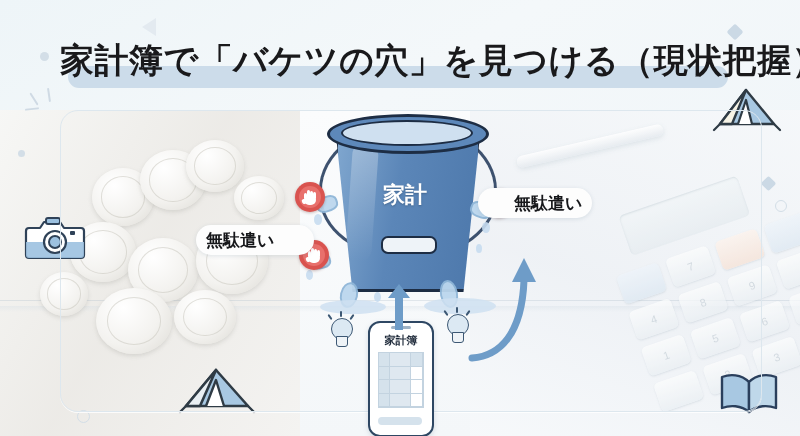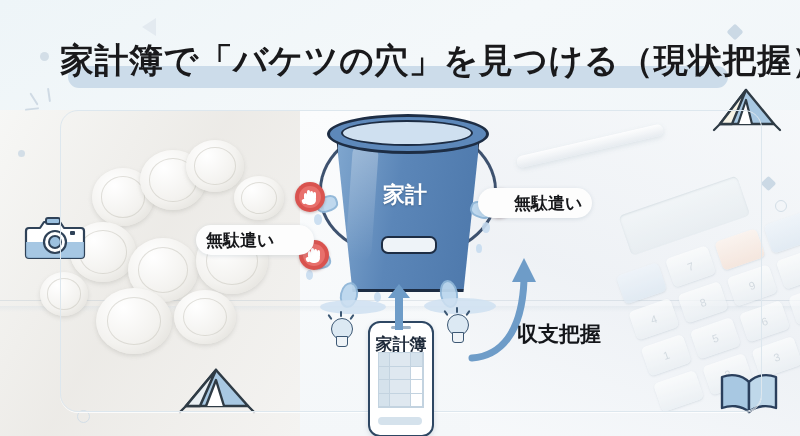--- a/index.html
+++ b/index.html
@@ -116,21 +116,21 @@
   .pill .txt{font-size:17px;font-weight:700;color:#16171a;white-space:nowrap;
     font-family:"DejaVu Sans","Liberation Sans",sans-serif;}
 
   
   .phone{position:absolute;left:368px;top:321px;width:62px;height:112px;
     border:2.5px solid #2e4763;border-radius:12px;background:#ffffff;
     box-shadow:0 2px 5px rgba(120,140,160,.25);}
   .phone-notch{position:absolute;left:50%;transform:translateX(-50%);top:3px;
     width:20px;height:3px;border-radius:2px;background:#9fb3c6;}
   .phone-title{position:absolute;left:0;top:10px;width:100%;text-align:center;
-    font-size:17px;font-weight:700;color:#1e2a3a;
+    font-size:11px;font-weight:700;color:#1e2a3a;
     font-family:"DejaVu Sans","Liberation Sans",sans-serif;}
   .phone-grid{position:absolute;left:8px;top:29px;width:44px;height:54px;
     display:grid;grid-template-columns:11px 1fr 12px;grid-template-rows:repeat(4,1fr);
     border:1px solid #c3d3e0;}
   .phone-grid div{border-right:1px solid #c3d3e0;border-bottom:1px solid #c3d3e0;background:#fff;}
   .phone-grid div.h{background:#d5e2ec;}
   .phone-grid div.l{background:#dfe8f0;}
   .phone-bar{position:absolute;left:8px;bottom:10px;width:44px;height:8px;
     border-radius:4px;background:#d5e2ec;}
 
@@ -356,18 +356,14 @@
 
   <div class="arrow-up" style="left:388px;top:284px;">
     <div class="head"></div>
       <div class="shaft"></div>
   </div>
   <svg style="position:absolute;left:466px;top:252px;" width="90" height="112" viewBox="0 0 90 112">
     <path d="M6 106 C34 104, 56 82, 58 28" stroke="#6e9cc8" stroke-width="7" fill="none" stroke-linecap="round"></path>
     <path d="M58 6 L70 30 L46 30 Z" fill="#6e9cc8"></path>
   </svg>
 
-  <div style="position:absolute;left:517px;top:320px;font-size:21px;font-weight:700;color:#14161a;
-              font-family:'DejaVu Sans','Liberation Sans',sans-serif;">
-    <span>収支把握</span>
-  </div>
 
 </div>
 
 </body></html>

